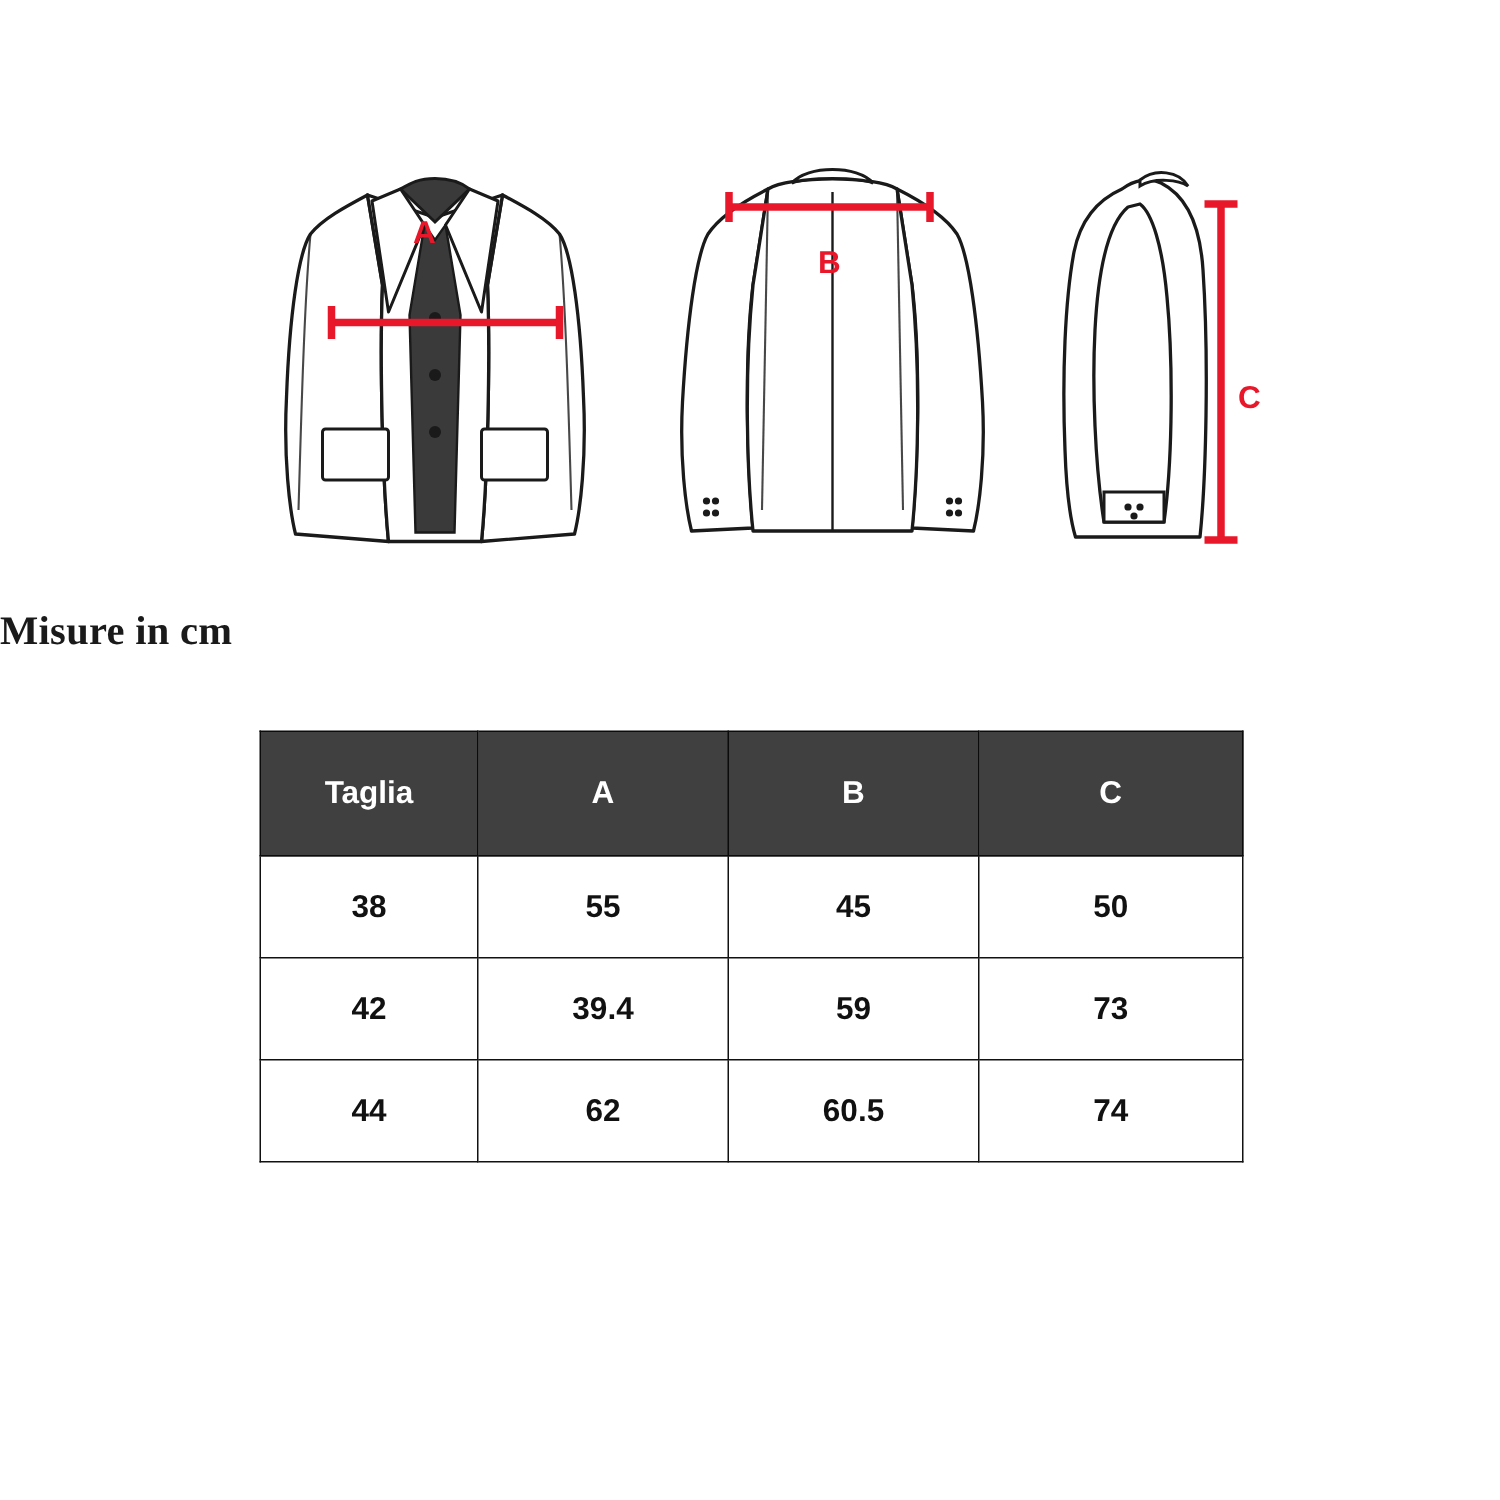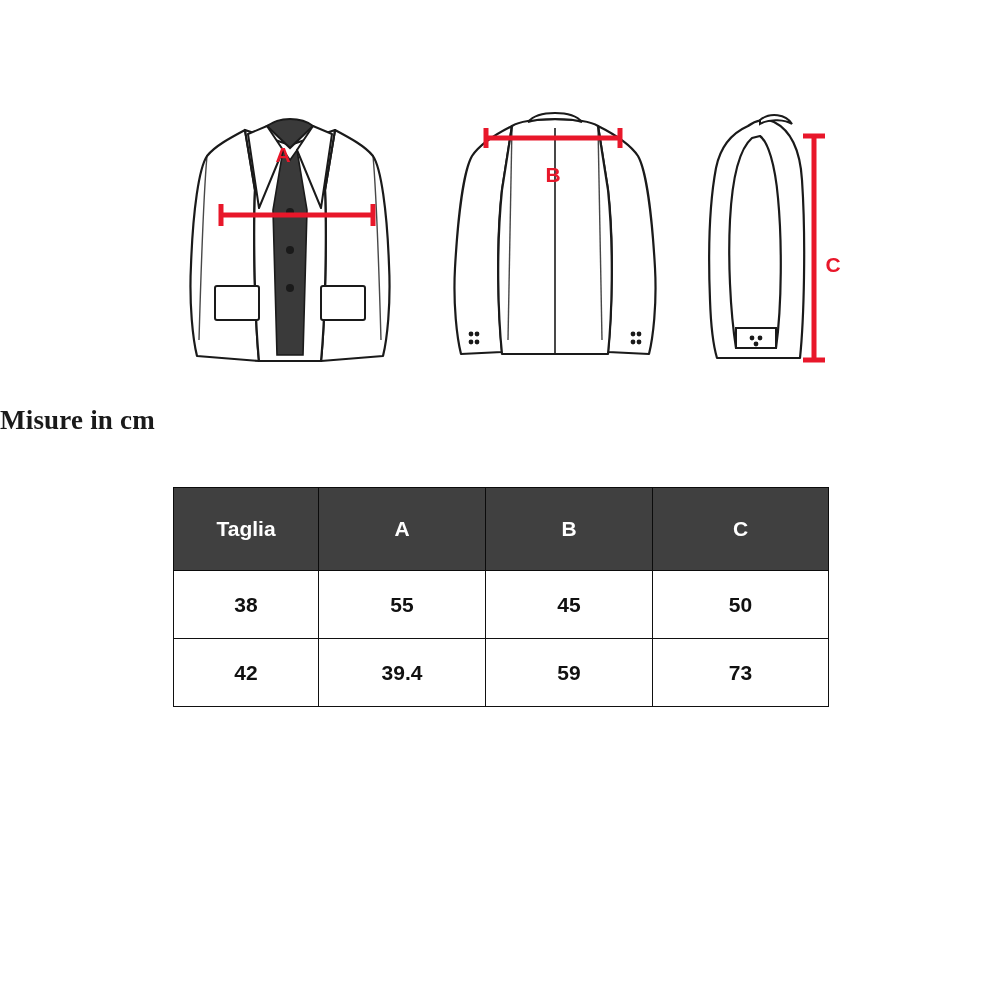--- a/index.html
+++ b/index.html
@@ -237,17 +237,23 @@
           <td>55</td>
           <td>45</td>
           <td>50</td>
         </tr>
         <tr>
           <td>42</td>
           <td>39.4</td>
           <td>59</td>
           <td>73</td>
         </tr>
+        <tr>
+          <td>44</td>
+          <td>62</td>
+          <td>60.5</td>
+          <td>74</td>
+        </tr>
       </tbody>
     </table>
   </div>
 
 </div>
 
 </body></html>

